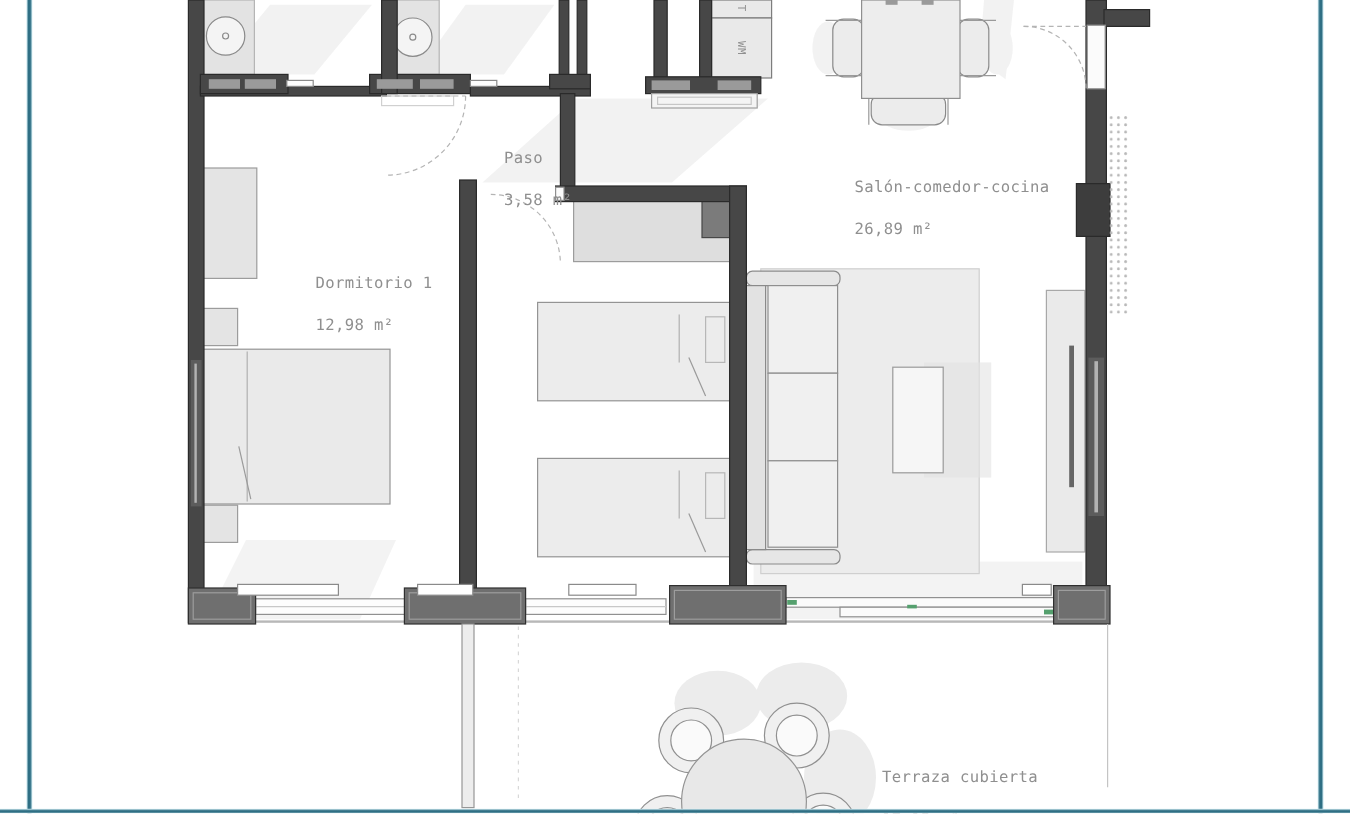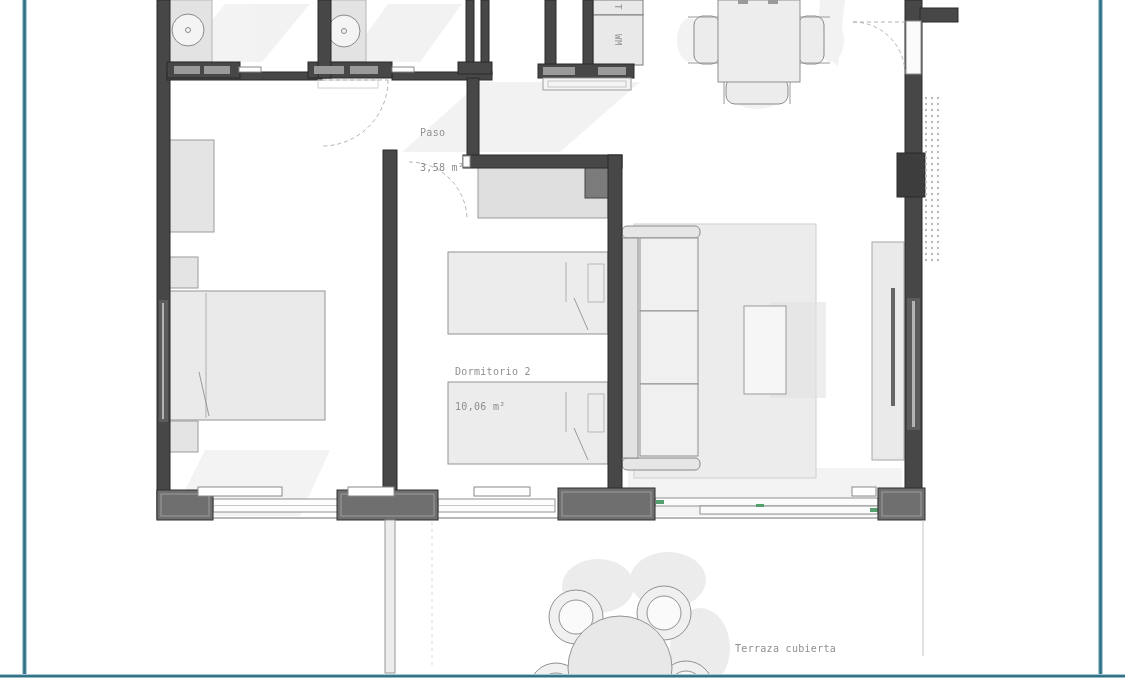--- a/index.html
+++ b/index.html
@@ -1,18 +1,18 @@
 <!DOCTYPE html>
 <html><head>
 <meta charset="utf-8">
 <style>
   html,body{margin:0;padding:0;background:#ffffff;font-family:"Liberation Sans",sans-serif;}
   .stage{position:relative;width:1125px;height:678px;background:#ffffff;overflow:hidden;}
   .plan{position:absolute;left:0;top:0;width:1125px;height:678px;display:block;}
-  .room-label{position:absolute;font-family:"DejaVu Sans Mono",monospace;font-size:10px;line-height:11.5px;
+  .room-label{position:absolute;font-family:"DejaVu Sans Mono",monospace;font-size:13px;line-height:11.5px;
               letter-spacing:.3px;color:#8f8f8f;white-space:pre;}
   .room-label span{display:block;}
   .frame-v{position:absolute;top:0;bottom:0;width:5px;
            background:linear-gradient(to right,#d8f0f6,#2f6f84 35%,#2f6f84 65%,#d8f0f6);}
   .frame-h{position:absolute;left:0;width:1125px;height:4px;top:674px;
            background:linear-gradient(to bottom,#d8f0f6,#2f6f84 40%,#2f6f84 70%,#d8f0f6);}
   .app-txt{fill:#8f8f8f;font-family:"DejaVu Sans Mono",monospace;font-size:9px;letter-spacing:.5px;}
 </style>
 </head>
 <body>
@@ -205,23 +205,27 @@
         <circle cx="686" cy="688" r="17" fill="#fafafa" stroke="#909090"></circle>
       </g>
       <circle cx="620" cy="668" r="52" fill="#e8e8e8" stroke="#949494"></circle>
     </g>
   </svg>
 
   <div class="room-label" style="left:420px;top:104px">
     <span>Paso</span>
     <span>3,58 m²</span>
   </div>
-  <div class="room-label" style="left:455px;top:343px">
-    <span>Dormitorio 2</span>
-    <span>10,06 m²</span>
+  <div class="room-label" style="left:712px;top:128px">
+    <span>Salón-comedor-cocina</span>
+    <span>26,89 m²</span>
+  </div>
+  <div class="room-label" style="left:263px;top:208px">
+    <span>Dormitorio 1</span>
+    <span>12,98 m²</span>
   </div>
   <div class="room-label" style="left:735px;top:620px">
     <span>Terraza cubierta</span>
     <span>17,12 m²</span>
   </div>
 
   <div class="frame-v" style="left:22px"></div>
   <div class="frame-v" style="left:1098px"></div>
   <div class="frame-h"></div>
 

